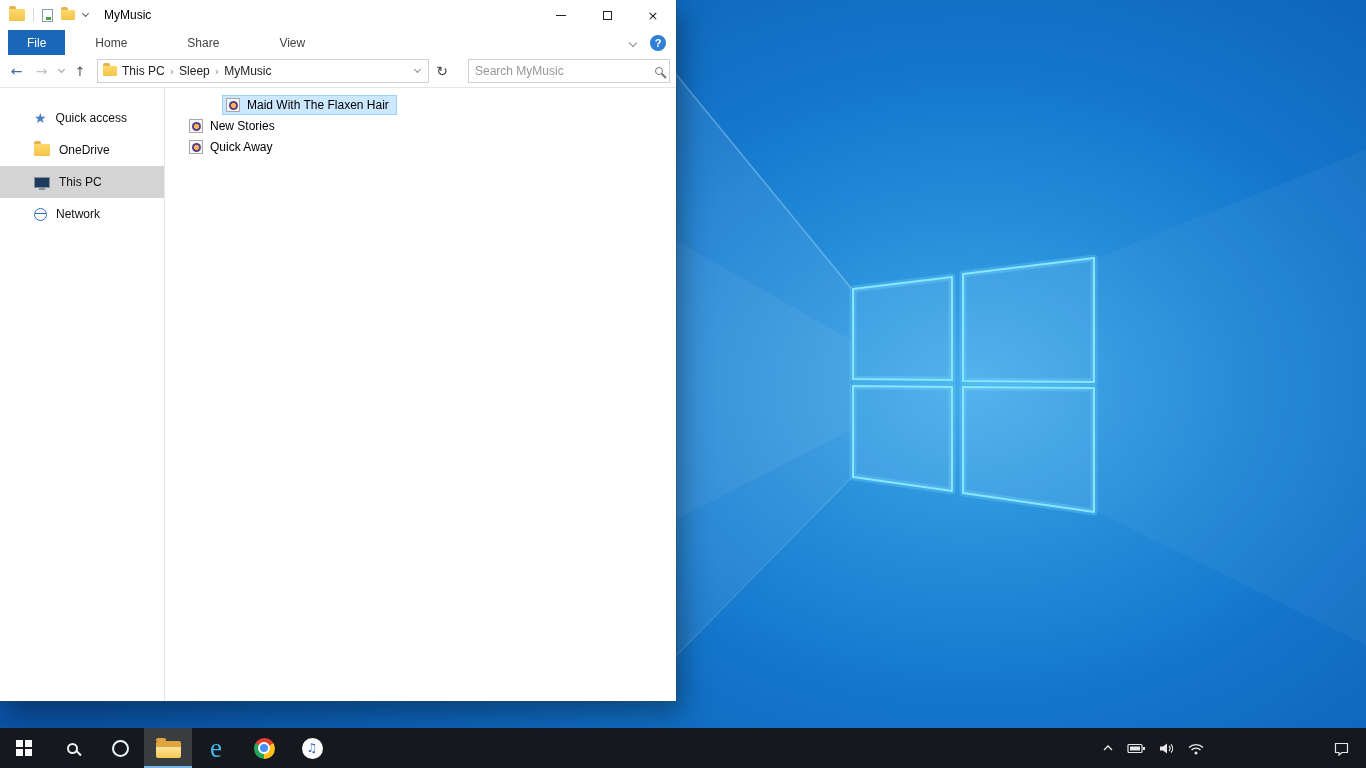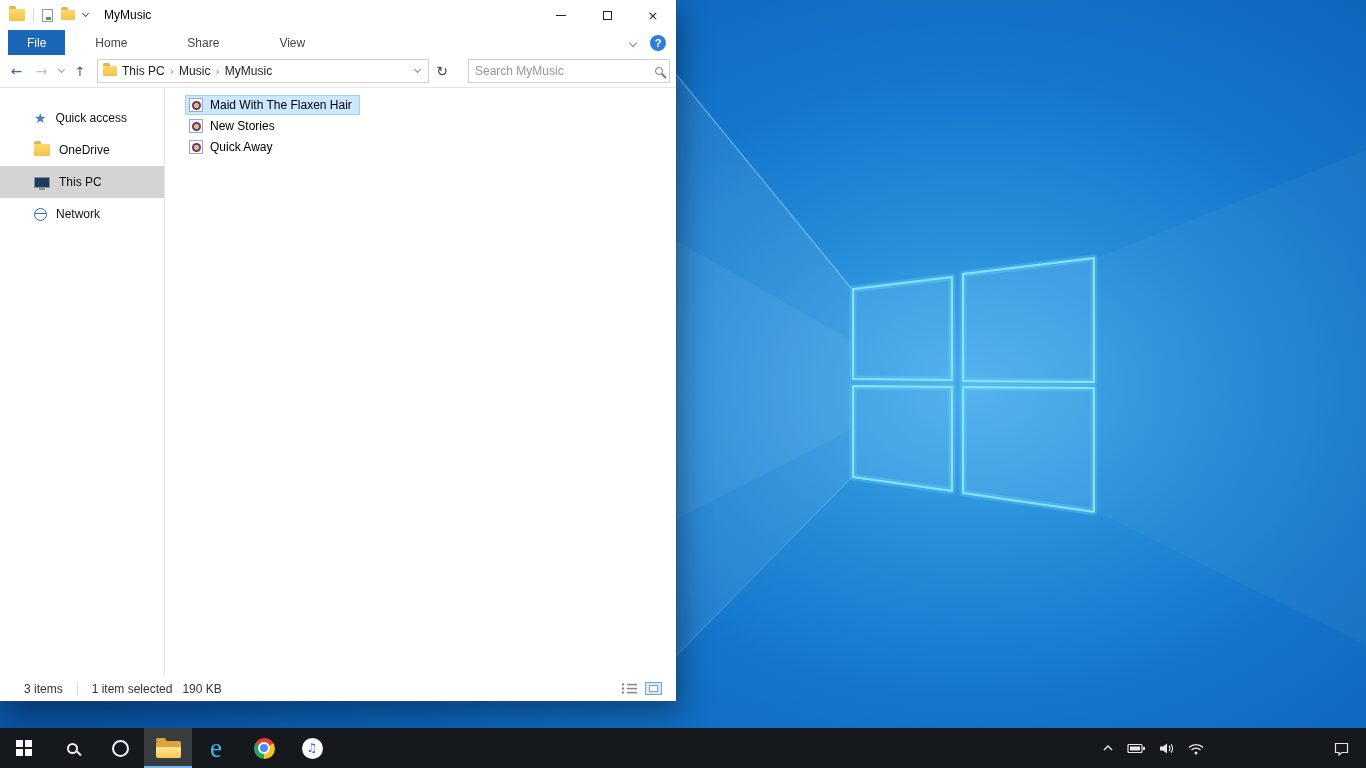--- a/index.html
+++ b/index.html
@@ -73,21 +73,21 @@
   .side-item { height:32px; display:flex; align-items:center; gap:9px; padding-left:34px; color:#111; }
   .side-item.selected { background:#d4d4d4; }
   .star-ico { color:#4a7fc1; font-size:14px; line-height:1; }
   .pc-ico { width:16px; height:11px; background:#1d3a5f; border:1px solid #8a9097; position:relative; }
   .pc-ico::after { content:''; position:absolute; left:4px; bottom:-3px; width:6px; height:2px; background:#8a9097; }
   .net-ico { width:13px; height:13px; border:1.5px solid #2f6fba; border-radius:50%; position:relative; }
   .net-ico::after { content:''; position:absolute; left:0; right:0; top:4px; height:1.5px; background:#2f6fba; }
 
   .content { flex:1; padding:7px 0 0 20px; }
   .file-row { display:flex; align-items:center; gap:7px; height:20px; margin-bottom:1px; padding:0 7px 0 3px; width:max-content; border:1px solid transparent; color:#000; }
-  .file-row.selected { background:#cce8ff; border-color:#99d1ff; }
+  .file-row.selected { background:#cce8ff; border-color:#99d1ff;margin-left:37px; }
   .media-ico { width:14px; height:14px; background:#f7f7f7; border:1px solid #a8a8a8; display:flex; align-items:center; justify-content:center; flex:0 0 auto; }
   .media-ico::after { content:''; width:9px; height:9px; border-radius:50%; background:radial-gradient(circle, #ffb54d 0 38%, #533f8c 40% 100%); }
 
   
   .statusbar { height:25px; display:flex; align-items:center; padding:0 14px 0 24px; color:#333; flex:0 0 auto; }
   .status-sep { width:1px; height:14px; background:#dcdcdc; margin:0 14px; }
   .status-size { margin-left:10px; }
   .view-toggles { margin-left:auto; display:flex; align-items:center; gap:7px; }
   .vt-thumb { width:17px; height:13px; border:1px solid #7ba7cc; background:#d7e9f8; display:flex; align-items:center; justify-content:center; }
   .vt-thumb i { display:block; width:9px; height:7px; border:1px solid #7ba7cc; background:#fff; }
@@ -191,21 +191,21 @@
       <span class="nav-arrow back-arrow glyph">←</span>
       <span class="nav-arrow fwd-arrow glyph">→</span>
       <span class="hist-chev">
           <span class="chev tiny"></span>
         </span>
       <span class="up-arrow glyph">↑</span>
       <div class="addrbox">
         <span class="folder-ico small"></span>
         <span class="crumb">This PC</span>
         <span class="crumb-sep glyph">›</span>
-        <span class="crumb">Music</span>
+        <span class="crumb">Sleep</span>
         <span class="crumb-sep glyph">›</span>
         <span class="crumb">MyMusic</span>
         <span class="addr-chev">
             <span class="chev tiny"></span>
           </span>
       </div>
       <span class="refresh-btn glyph">↻</span>
       <div class="searchbox">
         <input type="text" placeholder="Search MyMusic" style="">
         <span class="mag"></span>
@@ -241,39 +241,20 @@
           <span class="media-ico"></span>
           <span>New Stories</span>
         </div>
         <div class="file-row">
           <span class="media-ico"></span>
           <span>Quick Away</span>
         </div>
       </div>
     </div>
 
-    <div class="statusbar">
-      <span>3 items</span>
-      <span class="status-sep"></span>
-      <span>1 item selected</span>
-      <span class="status-size">190 KB</span>
-      <div class="view-toggles">
-        <svg width="17" height="13">
-          <circle cx="2" cy="2.5" r="1.2" fill="#8a8a8a"></circle>
-            <rect x="6" y="1.8" width="10" height="1.6" fill="#8a8a8a"></rect>
-          <circle cx="2" cy="6.5" r="1.2" fill="#8a8a8a"></circle>
-            <rect x="6" y="5.8" width="10" height="1.6" fill="#8a8a8a"></rect>
-          <circle cx="2" cy="10.5" r="1.2" fill="#8a8a8a"></circle>
-            <rect x="6" y="9.8" width="10" height="1.6" fill="#8a8a8a"></rect>
-        </svg>
-        <span class="vt-thumb">
-            <i></i>
-          </span>
-      </div>
-    </div>
   </div>
 
   <div class="taskbar">
     <div class="tb-btn">
       <span class="start-logo">
           <i></i>
           <i></i>
           <i></i>
           <i></i>
         </span>

